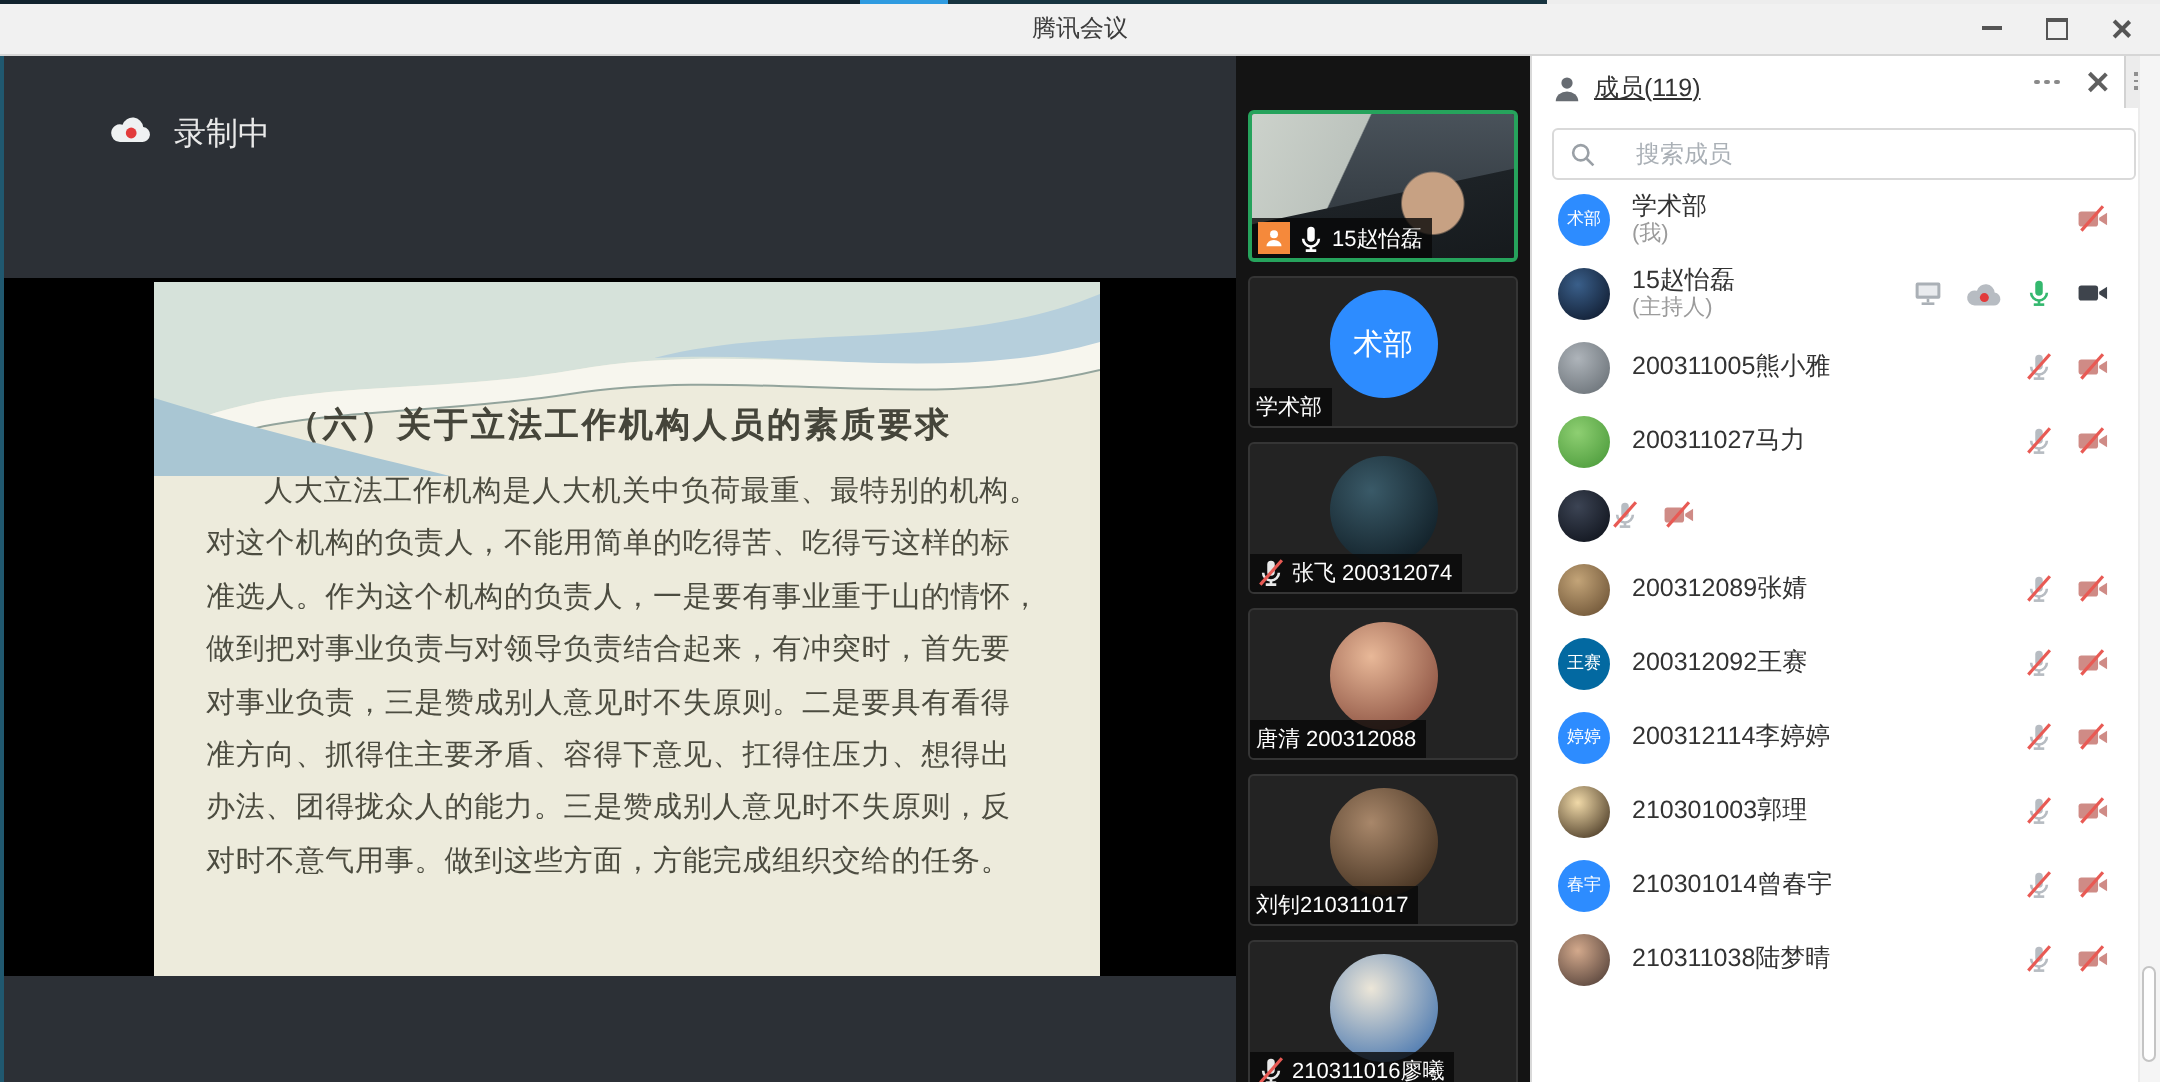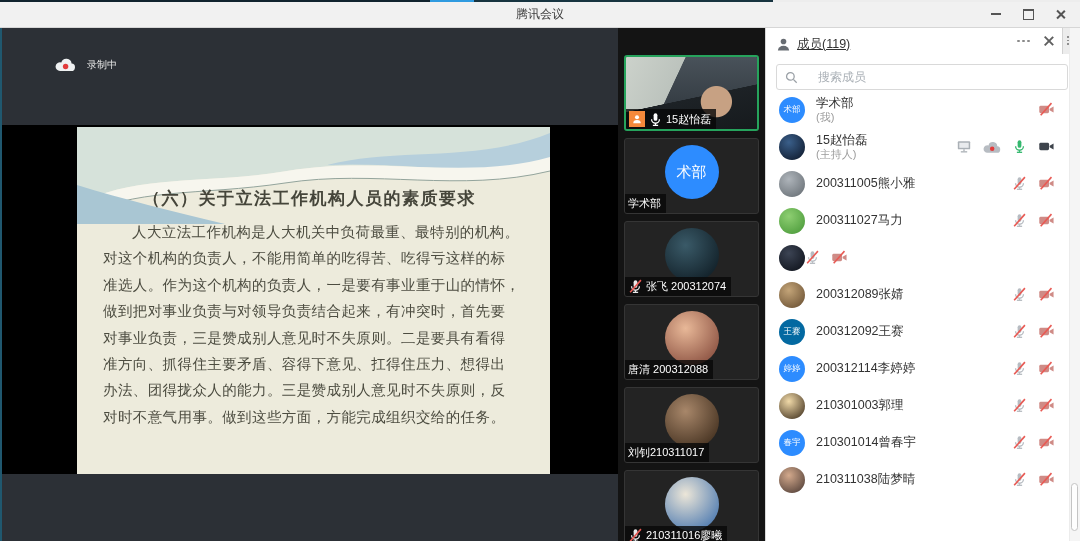--- a/index.html
+++ b/index.html
@@ -15,29 +15,29 @@
   .g-min{width:10px;height:2px;background:#555;}
   .g-max{width:9px;height:8px;border:1px solid #555;border-top-width:2px;background:#f1f1f1;}
   .g-close{position:relative;width:11px;height:11px;}
   .g-close:before,.g-close:after{content:"";position:absolute;left:5px;top:0;width:1.6px;height:11px;background:#555;}
   .g-close:before{transform:rotate(45deg);} .g-close:after{transform:rotate(-45deg);}
   
   .content{position:absolute;top:27px;left:0;right:0;bottom:0;display:flex;}
   .left-edge{position:absolute;left:0;top:0;bottom:0;width:2px;background:#20586f;z-index:6;}
   
   .stage{position:relative;width:618px;flex:none;background:#2c3036;overflow:hidden;}
-  .black-band{position:absolute;top:98px;left:0;width:100%;height:349px;background:#000;text-decoration:underline;}
+  .black-band{position:absolute;top:112px;left:0;width:100%;height:349px;background:#000;text-decoration:underline;}
   .slide{position:absolute;left:77px;top:2px;width:473px;height:347px;background:#edebdc;overflow:hidden;}
   .slide-waves{position:absolute;top:0;left:0;}
   .slide-title{position:relative;margin:60px 10px 0 66px;font-size:17px;font-weight:700;color:#45453a;
     letter-spacing:1.5px;font-family:"Liberation Serif","DejaVu Serif",serif;}
   .slide-body{position:relative;margin:9px 22px 0 26px;font-size:14.5px;color:#4c4c40;line-height:26.4px;
     letter-spacing:0.4px;font-family:"Liberation Serif","DejaVu Serif",serif;}
   .slide-body .line:first-child{text-indent:2em;}
-  .rec-badge{position:absolute;top:30px;left:55px;display:flex;align-items:center;gap:11px;color:#e9e9e9;font-size:10px;font-family:Liberation Serif, serif;}
+  .rec-badge{position:absolute;top:30px;left:55px;display:flex;gap:11px;color:#e9e9e9;font-size:16px;font-family:Liberation Serif, serif;}
   
   .video-col{width:147px;flex:none;background:#141414;padding-top:28px;box-sizing:border-box;
     display:flex;flex-direction:column;align-items:center;gap:7px;overflow:hidden;}
   .tile{width:135px;height:76px;flex:none;background:#232323;border:1px solid #353535;border-radius:3px;
     position:relative;box-sizing:border-box;overflow:hidden;}
   .tile.active{border:2px solid #26a35c;}
   .tile-media{position:absolute;inset:0;}
   .video-bg{background:
      radial-gradient(circle at 69% 62%, #c7a183 0 15%, rgba(0,0,0,0) 16%),
      linear-gradient(168deg, rgba(0,0,0,0) 55%, #1d2226 55.5%, #161a1d 100%),

